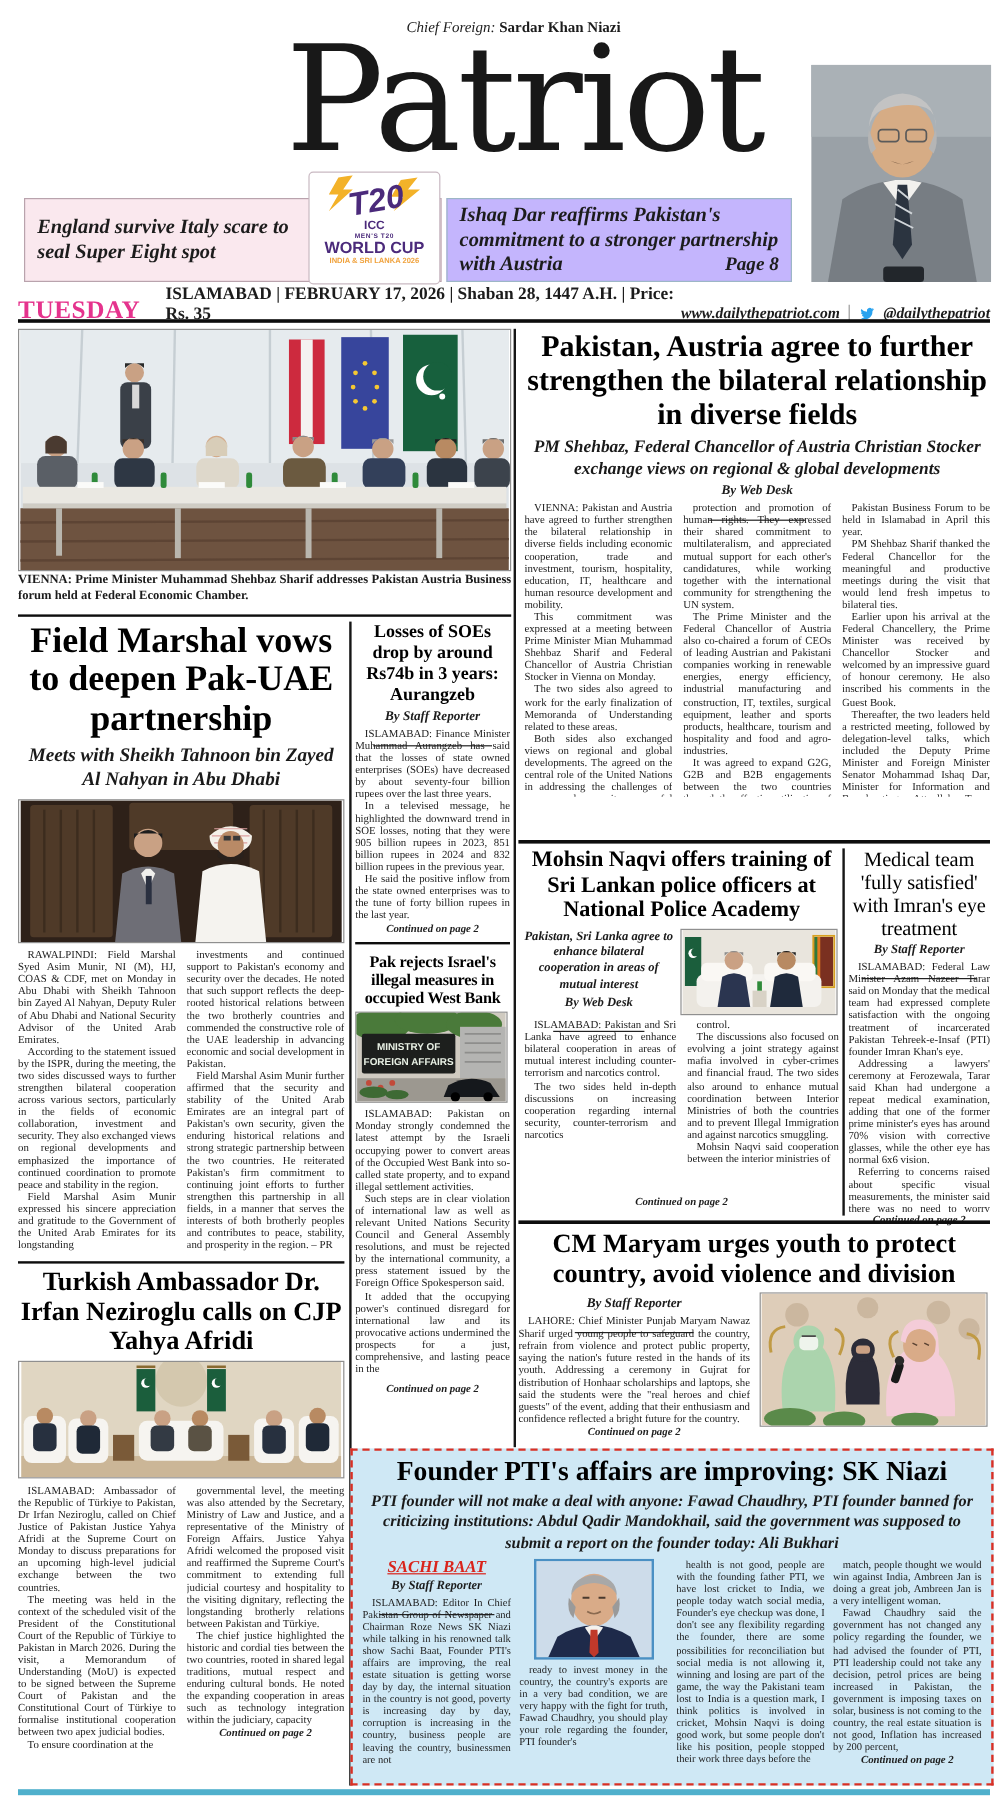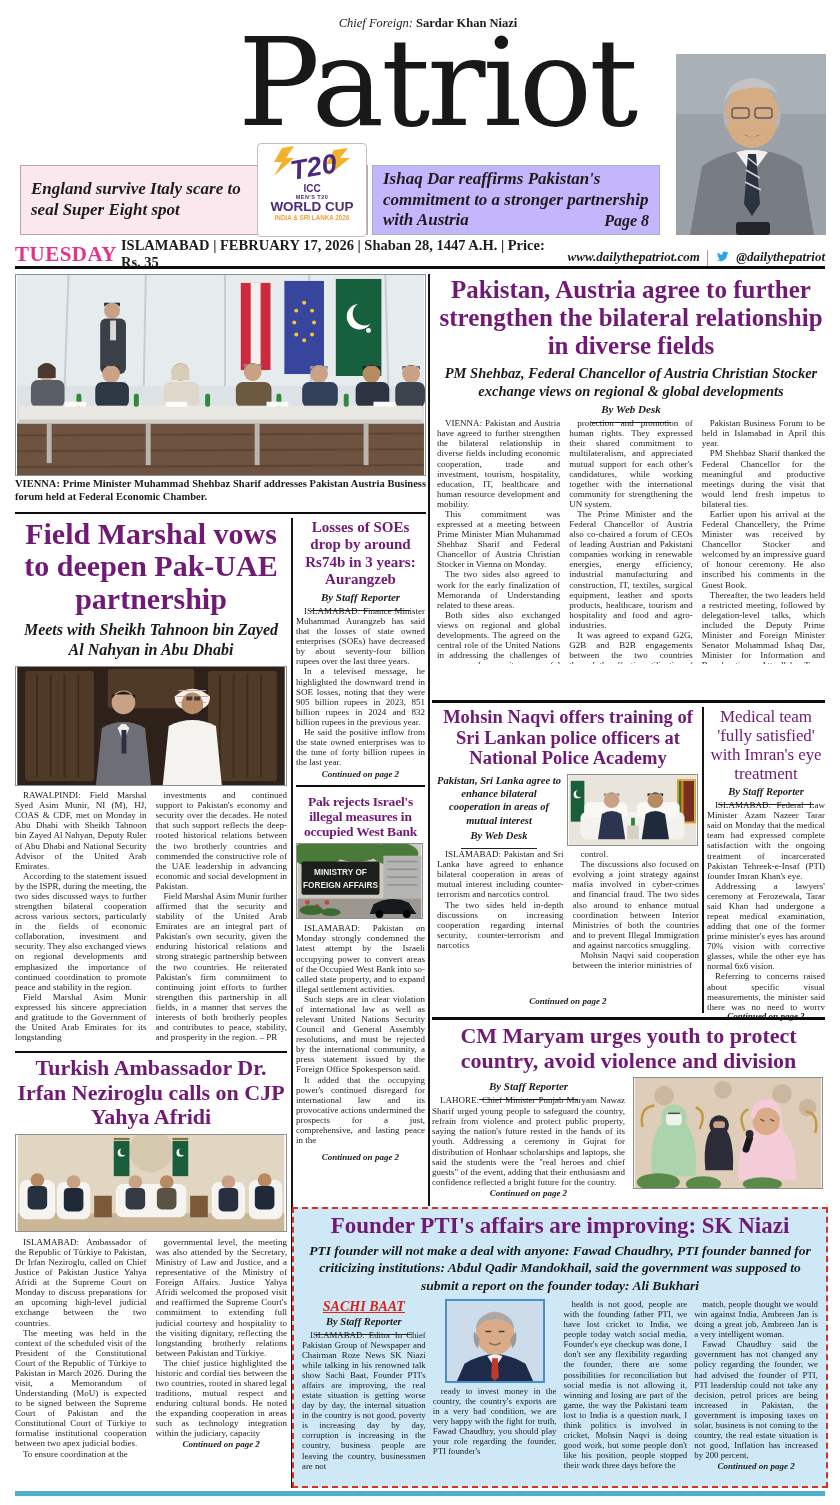--- a/index.html
+++ b/index.html
@@ -1,23 +1,23 @@
 <!DOCTYPE html>
 <html><head>
 <meta charset="utf-8">
 <style>
   *{margin:0;padding:0;box-sizing:border-box}
   html,body{background:#ffffff}
   #page{position:relative;width:840px;height:1505px;background:#fff;
         font-family:"Liberation Serif",serif;color:#1c1c1c;overflow:hidden}
   .abs{position:absolute}
-  .hl{font-weight:bold;text-align:center;line-height:1.12;color:#701a75;font-family:"Liberation Serif",serif}
+  .hl{font-weight:bold;text-align:center;line-height:1.12;color:#000000;font-family:"Liberation Serif",serif}
   .sub{font-weight:bold;font-style:italic;text-align:center;line-height:1.25;color:#1a1a1a}
   .byline{text-align:center;font-size:11px;font-weight:bold;font-style:italic;margin:3px 0}
-  .byline span{border-bottom:1.5px solid #222;padding:0 10px 7px}
+  .byline span{border-bottom:1.5px solid #222;padding:0 10px 18px}
   .cols{display:flex;gap:9px;text-align:justify;font-size:9px;line-height:1.12;overflow:hidden}
   .col{flex:1;overflow:hidden}
   .para{text-indent:8px;margin:0}
   .cont{font-weight:bold;font-style:italic;text-align:center;font-size:9px;margin-top:1px}
   .hr2{background:#0d0d0d;height:2px}
   .vr{background:#161616;width:2px;position:absolute}
   .caption{font-weight:bold;font-size:10.5px;line-height:1.25;text-align:justify;margin-top:1px}
   .photo{border:1px solid #8f8f8f;display:block}
   .teaser{border:1px solid #b9a3ad;display:flex;flex-direction:column;justify-content:center;
           font-weight:bold;font-style:italic;font-size:17px;line-height:1.22;padding:4px 10px;position:absolute}
@@ -74,21 +74,21 @@
     <div style="font-size:13.5px;font-weight:bold;color:#4b2a7b;line-height:1.05">WORLD CUP</div>
     <div style="font-size:6.3px;font-weight:bold;color:#f0a23c">INDIA &amp; SRI LANKA 2026</div>
   </div>
 
   <div class="teaser" style="left:372px;top:165px;width:288px;height:70px;background:#c4b5fd;border-color:#9db6c6">
     <div style="width:268px">Ishaq Dar reaffirms Pakistan's commitment to a stronger partnership with Austria</div>
     <div class="pg">Page 8</div>
   </div>
 
   <div class="dl" style="left:15px;top:237px;width:810px;height:27px">
-    <div style="display:flex;align-items:center;gap:4px">
+    <div style="display:flex;align-items:flex-end;gap:21px">
       <span style="color:#e5338d;font-weight:bold;font-size:21px;letter-spacing:.5px">TUESDAY</span>
       <span style="font-weight:bold;font-size:14.5px">ISLAMABAD | FEBRUARY 17, 2026 | Shaban 28, 1447 A.H. | Price: Rs. 35</span>
     </div>
     <div style="display:flex;align-items:center;gap:6px">
       <span style="font-weight:bold;font-style:italic;font-size:13px">www.dailythepatriot.com</span>
       <span style="color:#888">|</span>
       <svg width="15" height="13" viewBox="0 0 16 16">
         <path fill="#2aa3ef" d="M15 3.2c-.5.3-1 .4-1.6.5.6-.4 1-.9 1.2-1.6-.5.3-1.1.6-1.8.7A2.8 2.8 0 0 0 8 5.4c0 .2 0 .4.1.6A8 8 0 0 1 2.2 3a2.8 2.8 0 0 0 .9 3.7c-.5 0-.9-.1-1.3-.3 0 1.4 1 2.5 2.2 2.8-.4.1-.8.1-1.2 0 .3 1.1 1.4 2 2.6 2a5.7 5.7 0 0 1-4.2 1.2A8 8 0 0 0 13.6 5.6v-.4c.6-.4 1-.9 1.4-1.5z"></path>
       </svg>
       <span style="font-weight:bold;font-style:italic;font-size:13px">@dailythepatriot</span>

